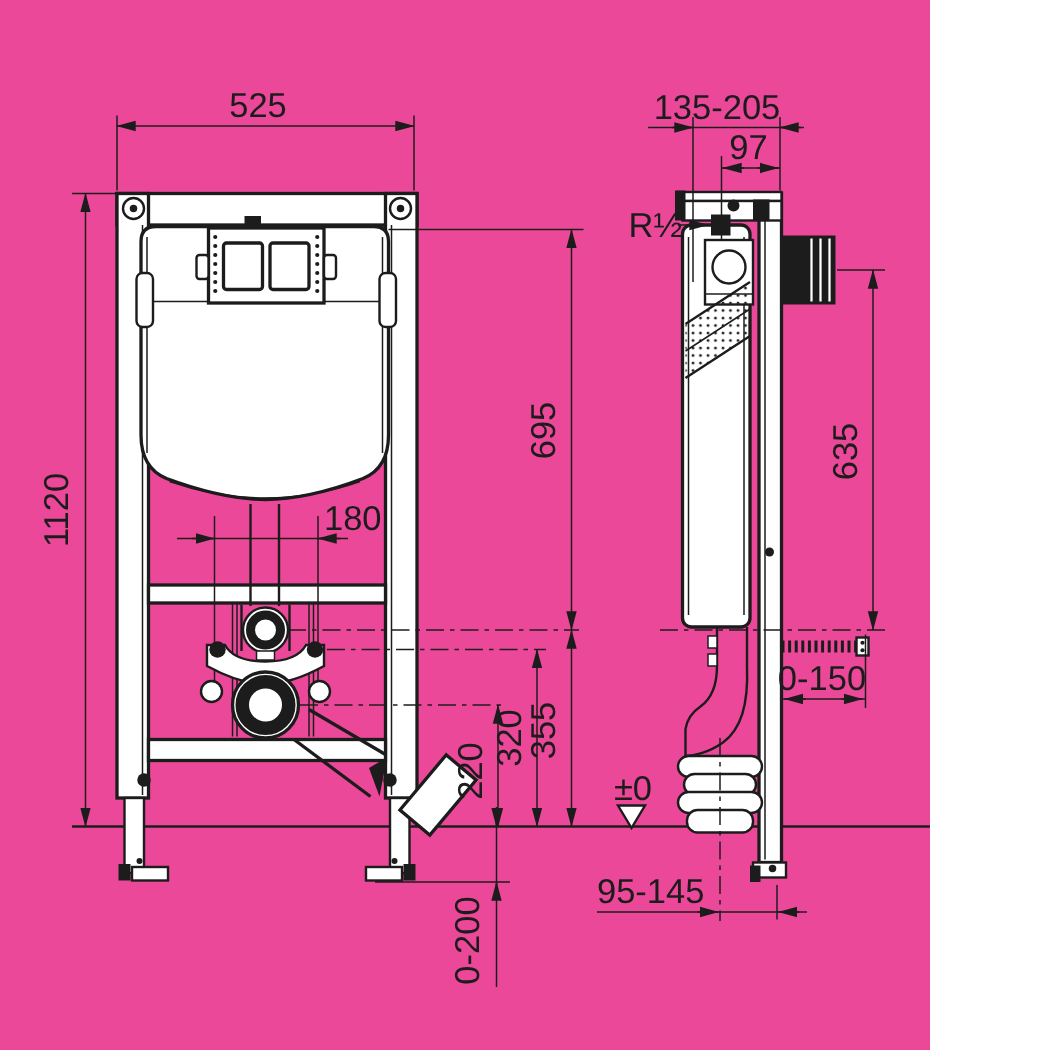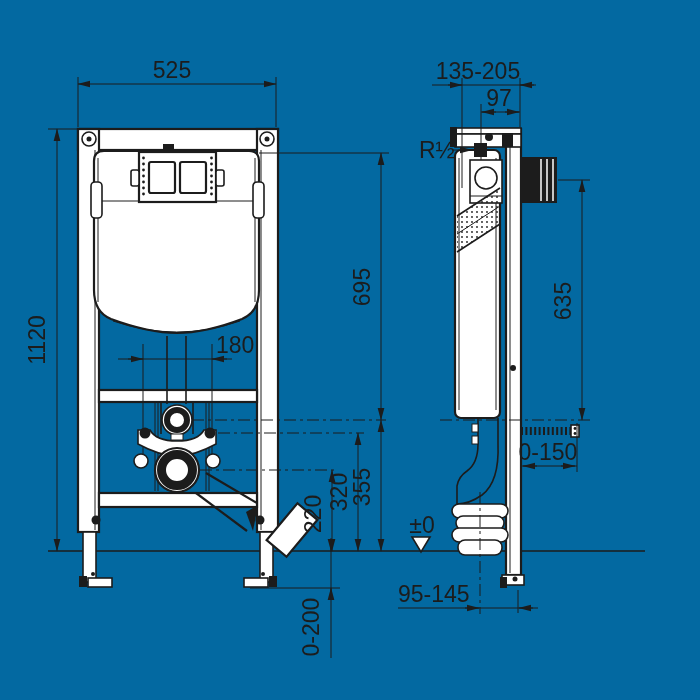--- a/index.html
+++ b/index.html
@@ -1,16 +1,16 @@
 <!DOCTYPE html>
 <html><head>
 <meta charset="utf-8">
 <style>
   html,body{margin:0;padding:0;background:#ffffff;}
-  .canvas{position:relative;width:700px;height:700px;background:#0369a1;overflow:hidden;}
+  .canvas{position:relative;width:620px;height:700px;background:#ec4899;overflow:hidden;}
   svg{display:block;}
   text{font-family:"Liberation Sans","DejaVu Sans",sans-serif;fill:#1c1c1c;font-size:23px;}
   .thin{stroke:#1c1c1c;stroke-width:1;fill:none;}
   .med{stroke:#1c1c1c;stroke-width:1.6;fill:none;}
   .thick{stroke:#1c1c1c;stroke-width:2.2;fill:none;}
   .whitefill{fill:#fff;}
   .blackfill{fill:#1c1c1c;stroke:none;}
   .cl{stroke:#1c1c1c;stroke-width:1;fill:none;stroke-dasharray:12 4 3 4;}
 </style>
 </head>

